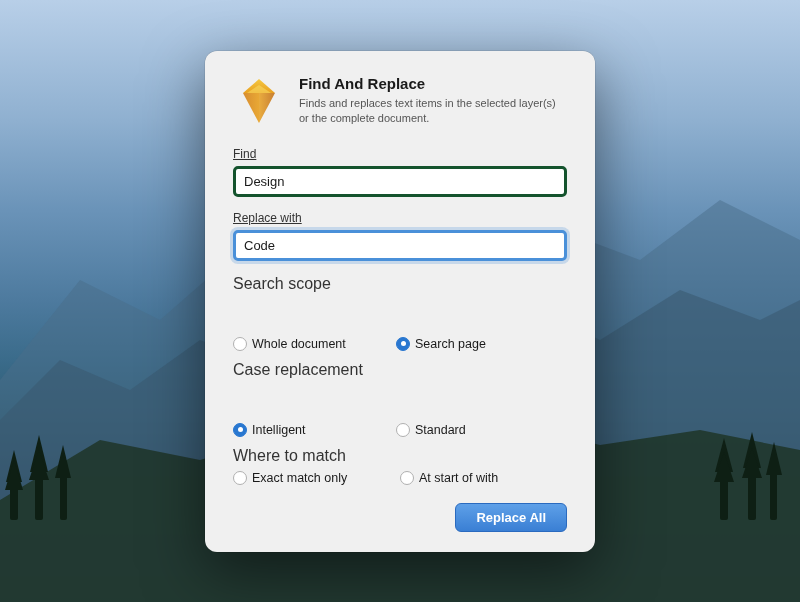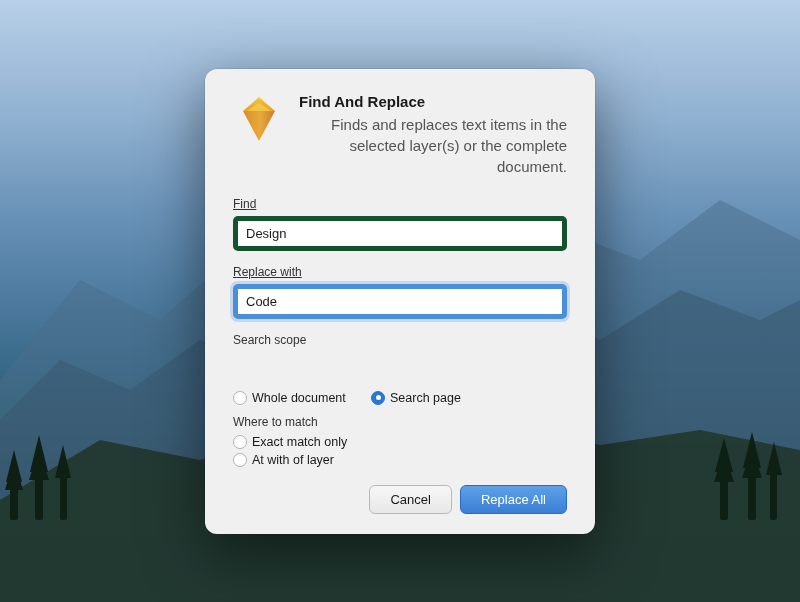--- a/index.html
+++ b/index.html
@@ -73,60 +73,59 @@
     }
 
     .dialog-title {
       font-size: 15px;
       font-weight: 600;
       color: #1a1a1a;
       margin-bottom: 4px;
     }
 
     .dialog-subtitle {
-      font-size: 15px;
+      font-size: 11px;
       color: #555;
       line-height: 1.4;
-      text-align: right;
     }
 
     .form-section {
       margin-bottom: 14px;
     }
 
     .form-label {
       font-size: 12px;
       color: #333;
       margin-bottom: 5px;
       display: block;
       text-decoration: underline;
     }
 
     .text-input {
       width: 100%;
       padding: 5px 8px;
-      border: 5px solid #14532d;
+      border: 3px solid #14532d;
       border-radius: 5px;
       font-size: 13px;
       background: white;
       color: #1a1a1a;
       outline: none;
     }
 
     .section-label {
-      font-size: 12px;
+      font-size: 16px;
       color: #333;
       margin-bottom: 6px;
       display: block;
     }
 
     .radio-row {
       display: flex;
       align-items: flex-end;
-      gap: 8px;
+      gap: 33px;
       margin-bottom: 4px;
       margin-top: 44px;
     }
 
     .radio-option {
       display: flex;
       align-items: center;
       gap: 5px;
       cursor: pointer;
       font-size: 12.5px;
@@ -178,30 +177,30 @@
     .btn-cancel {
       background: linear-gradient(180deg, #f7f7f7, #e8e8e8);
       border: 1px solid #b8b8b8;
       color: #1a1a1a;
     }
 
     .btn-primary {
       background: linear-gradient(180deg, #5ea0e8, #3a7fd4);
       border: 1px solid #2a6abf;
       color: white;
-      font-weight: 400;
+      font-weight: 700;
     }
 
     .options-section {
       margin-bottom: 10px;
     }
 
     .two-col-options {
       display: grid;
-      grid-template-columns: 1fr;
+      grid-template-columns: 1fr 1fr;
       gap: 4px 0;
     }
   </style>
 </head>
 <body>
 
 <div class="bg"></div>
 <svg class="mountain-svg" viewBox="0 0 800 602" preserveAspectRatio="xMidYMid slice">
 
   <polygon points="0,380 80,280 160,320 240,250 320,290 400,220 480,270 560,230 640,260 720,200 800,240 800,602 0,602" fill="#4a6e8a" opacity="0.5"></polygon>
@@ -283,34 +282,46 @@
         <span>Whole document</span>
       </label>
       <label class="radio-option">
         <div class="radio-custom checked"></div>
         <span>Search page</span>
       </label>
     </div>
   </div>
 
 
+  <div class="options-section">
+    <span class="section-label">Case replacement</span>
+    <div class="radio-row">
+      <label class="radio-option">
+        <div class="radio-custom checked"></div>
+        <span>Intelligent</span>
+      </label>
+      <label class="radio-option">
+        <div class="radio-custom"></div>
+        <span>Standard</span>
+      </label>
+    </div>
+  </div>
 
   <div class="options-section">
     <span class="section-label">Where to match</span>
     <div class="two-col-options">
       <label class="radio-option">
         <div class="radio-custom"></div>
         <span>Exact match only</span>
       </label>
       <label class="radio-option">
         <div class="radio-custom"></div>
-        <span>At with of layer</span>
+        <span>At start of with</span>
       </label>
     </div>
   </div>
 
 
   <div class="buttons-row">
-    <button class="btn btn-cancel">Cancel</button>
     <button class="btn btn-primary">Replace All</button>
   </div>
 
 </div>
 
 </body></html>

